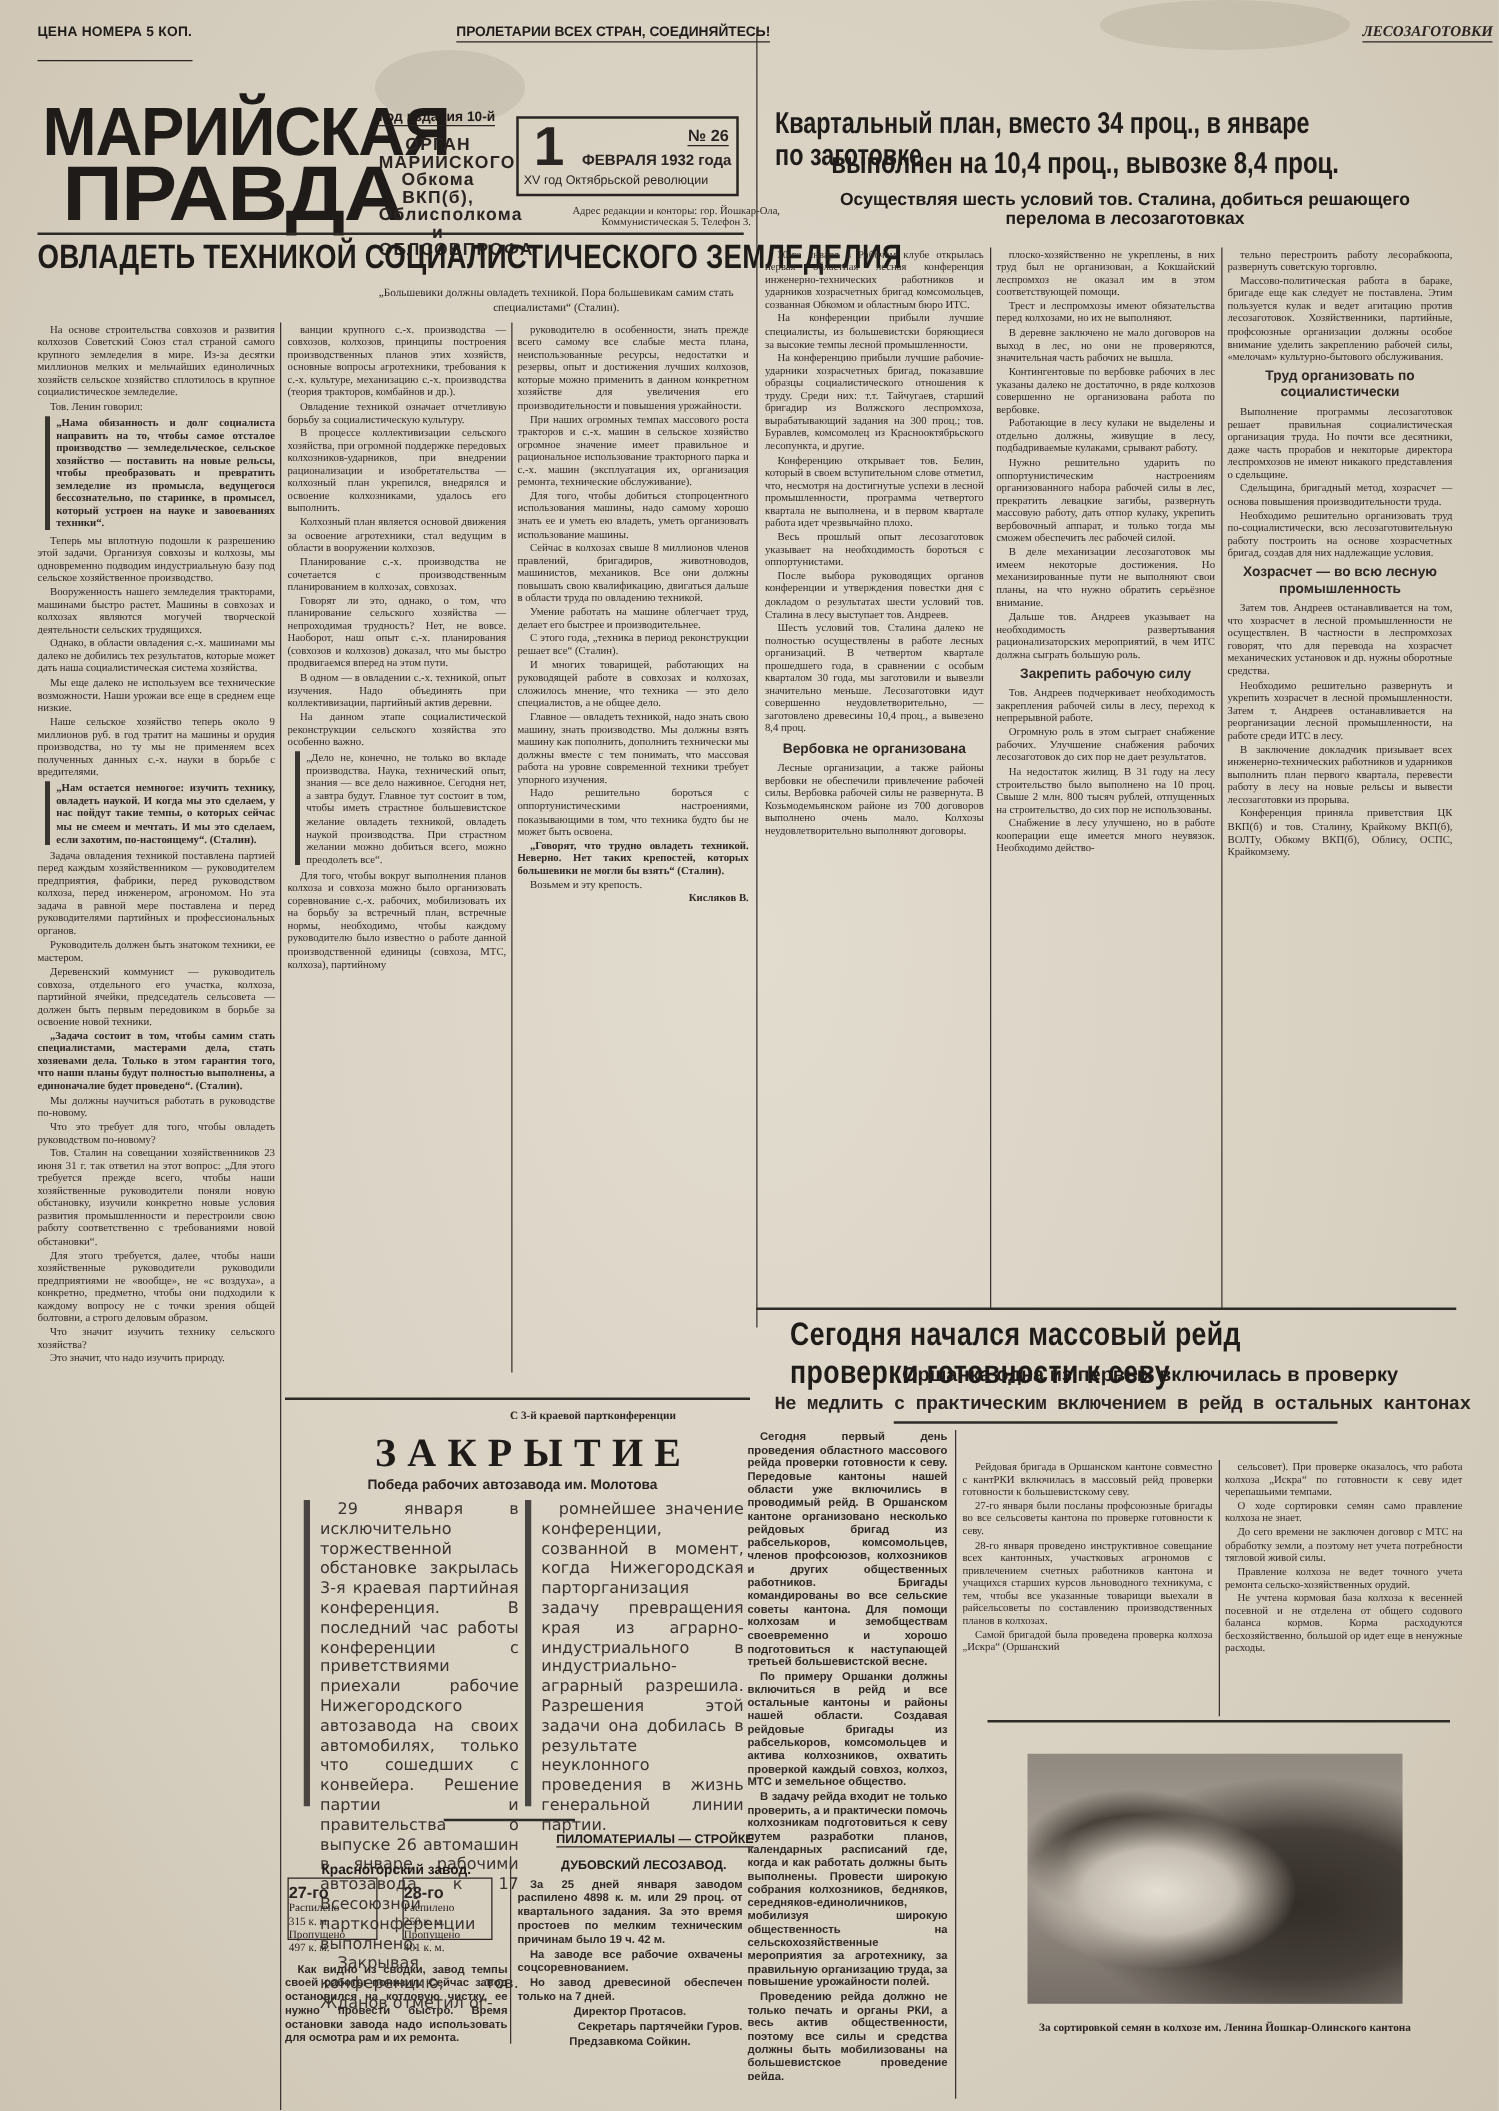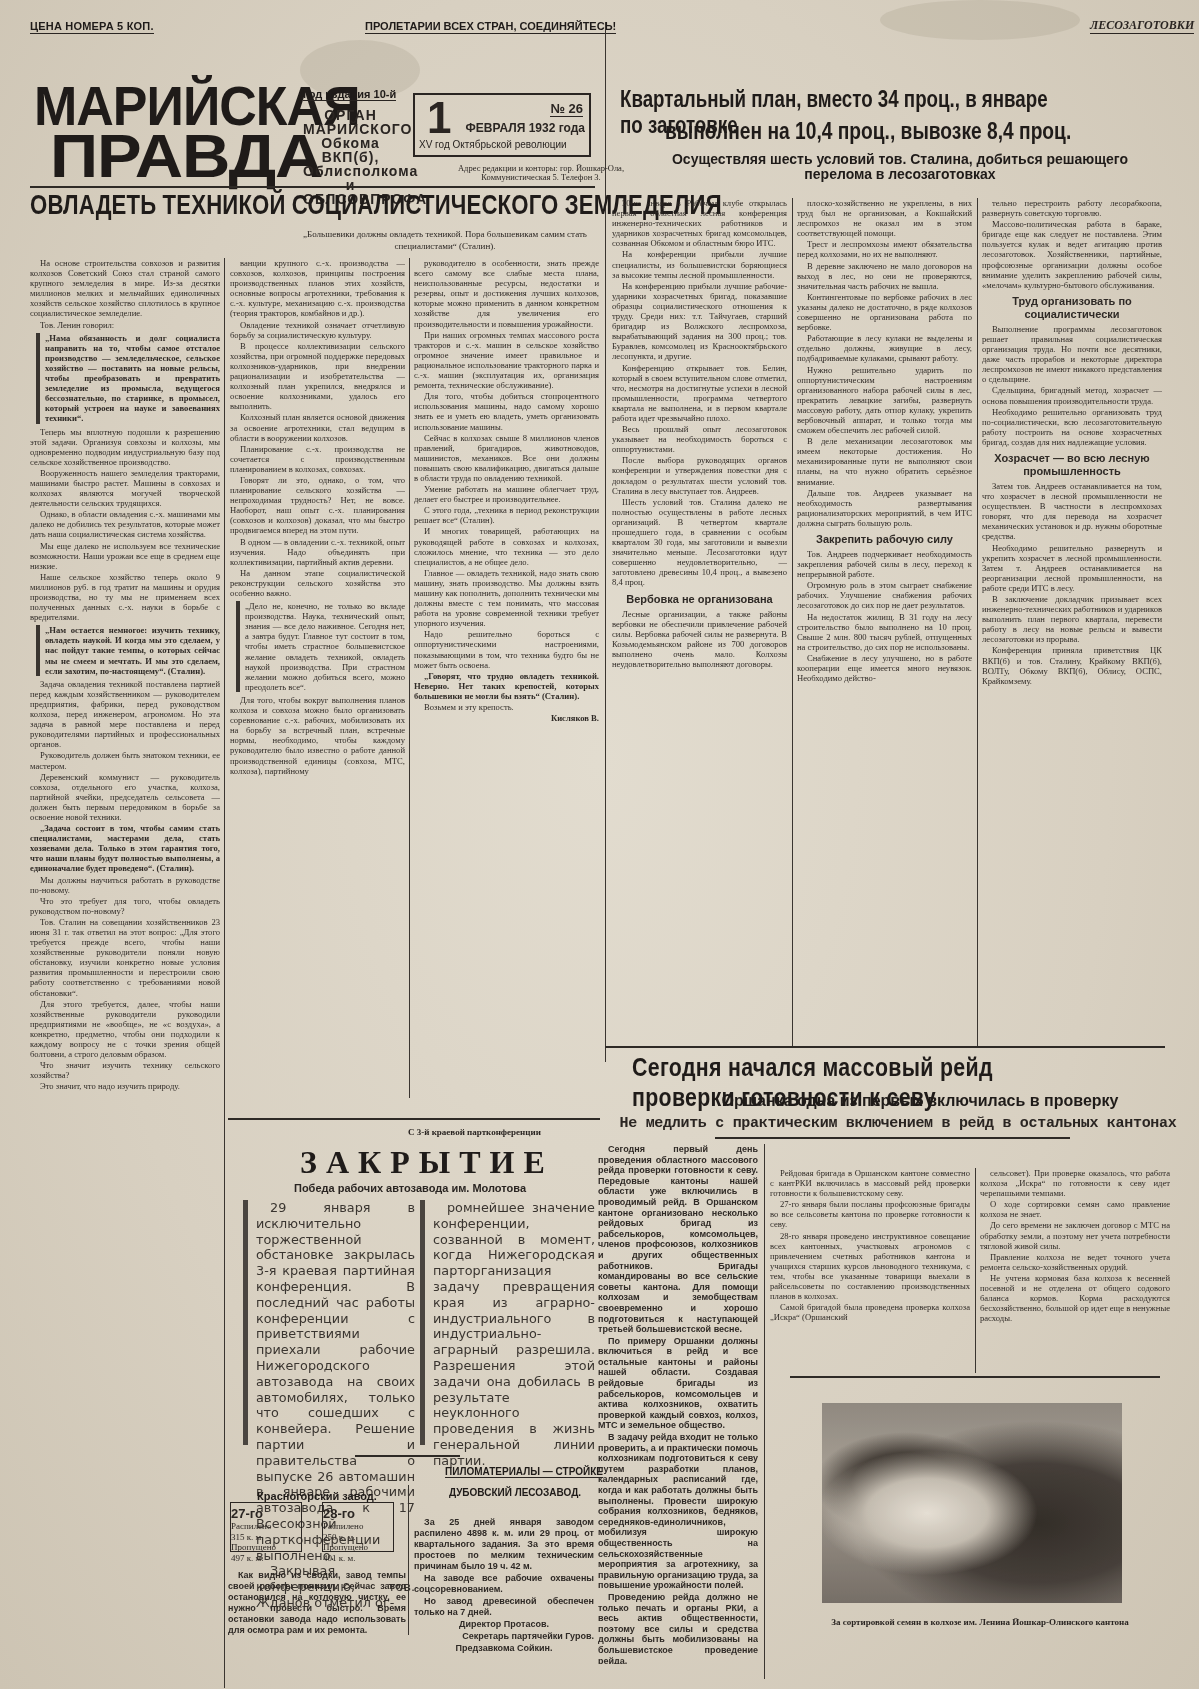--- a/index.html
+++ b/index.html
@@ -15,21 +15,21 @@
     position: absolute; left: 0; top: 0; width: 1199px; height: 1689px;
     background: radial-gradient(ellipse at 50% 45%, #e2dccf 0%, #d8d0c1 60%, #cdc4b3 100%);
   }
   .abs { position: absolute; }
   .hd { font-family: "Liberation Sans", sans-serif; font-weight: bold; color: #1f1b19; }
   .cond { display: inline-block; transform-origin: left top; }
   .rule { position: absolute; background: #2e2a26; }
   .vrule { position: absolute; width: 1px; background: #3a3530; }
 
   
-  .price { left: 30px; top: 20px; font-size: 11px; letter-spacing: .2px; border-bottom: 1.5px solid #2a2522; padding-bottom: 1px; }
+  .price { left: 30px; top: 20px; font-size: 11px; letter-spacing: .2px; border-bottom: 1.5px solid #2a2522; padding-bottom: 16px; }
   .slogan { left: 365px; top: 20px; font-size: 11px; border-bottom: 1.5px solid #2a2522; padding-bottom: 1px; }
   .section-tag { left: 1090px; top: 18px; font-size: 12px; font-style: italic; font-weight: bold; font-family: "Liberation Serif", serif; border-bottom: 1.5px solid #2a2522; }
 
   
   .mast1 { left: 34px; top: 84px; font-size: 52px; line-height: 44px; letter-spacing: -1px; transform: scaleY(1.05); }
   .mast2 { left: 50px; top: 130px; font-size: 62px; line-height: 52px; letter-spacing: -1px; transform: scaleX(1.08); transform-origin: left top; }
   .year { left: 303px; top: 88px; font-size: 11px; border-bottom: 1px solid #2a2522; }
   .organ { left: 303px; top: 108px; width: 95px; text-align: center; font-size: 14px; line-height: 14px; font-weight: bold; font-family: "Liberation Sans", sans-serif; letter-spacing: 1px; }
   .datebox { left: 413px; top: 93px; width: 178px; height: 64px; border: 2px solid #2a2522; }
   .date-day { position: absolute; left: 12px; top: 0px; font-size: 44px; line-height: 46px; font-family: "Liberation Sans", sans-serif; font-weight: bold; }
@@ -205,21 +205,21 @@
     <div>Пропущено</div>
     <div>401 к. м.</div>
   </div>
   <div class="col" style="left:228px;top:1570px;width:178px;height:65px;font-weight:bold;font-family:'Liberation Sans',sans-serif;font-size:9px;line-height:11px;">
     <p>Как видно из сводки, завод темпы своей работы понизил. Сейчас завод остановился на котловую чистку, ее нужно провести быстро. Время остановки завода надо использовать для осмотра рам и их ремонта.</p>
   </div>
   <div class="vrule" style="left:408px;top:1485px;height:150px;"></div>
 
   <div class="abs hd pilo-tag">ПИЛОМАТЕРИАЛЫ — СТРОЙКЕ</div>
   <div class="abs hd dub-head">ДУБОВСКИЙ ЛЕСОЗАВОД.</div>
-  <div class="col" style="left:414px;top:1502px;width:180px;height:140px;font-weight:bold;font-family:'Liberation Sans',sans-serif;font-size:9px;line-height:11px;margin-top:15px;">
+  <div class="col" style="left:414px;top:1502px;width:180px;height:140px;font-weight:bold;font-family:'Liberation Sans',sans-serif;font-size:9px;line-height:11px;">
     <p>За 25 дней января заводом распилено 4898 к. м. или 29 проц. от квартального задания. За это время простоев по мелким техническим причинам было 19 ч. 42 м.</p>
     <p>На заводе все рабочие охвачены соцсоревнованием.</p>
     <p>Но завод древесиной обеспечен только на 7 дней.</p>
     <p style="text-align:center;text-indent:0">Директор Протасов.</p>
     <p style="text-align:right;text-indent:0">Секретарь партячейки Гуров.</p>
     <p style="text-align:center;text-indent:0">Предзавкома Сойкин.</p>
   </div>
 
   <div class="col" style="left:612px;top:198px;width:175px;height:850px;">
     <p>30-го января в Рабочем клубе открылась первая областная лесная конференция инженерно-технических работников и ударников хозрасчетных бригад комсомольцев, созванная Обкомом и областным бюро ИТС.</p>

